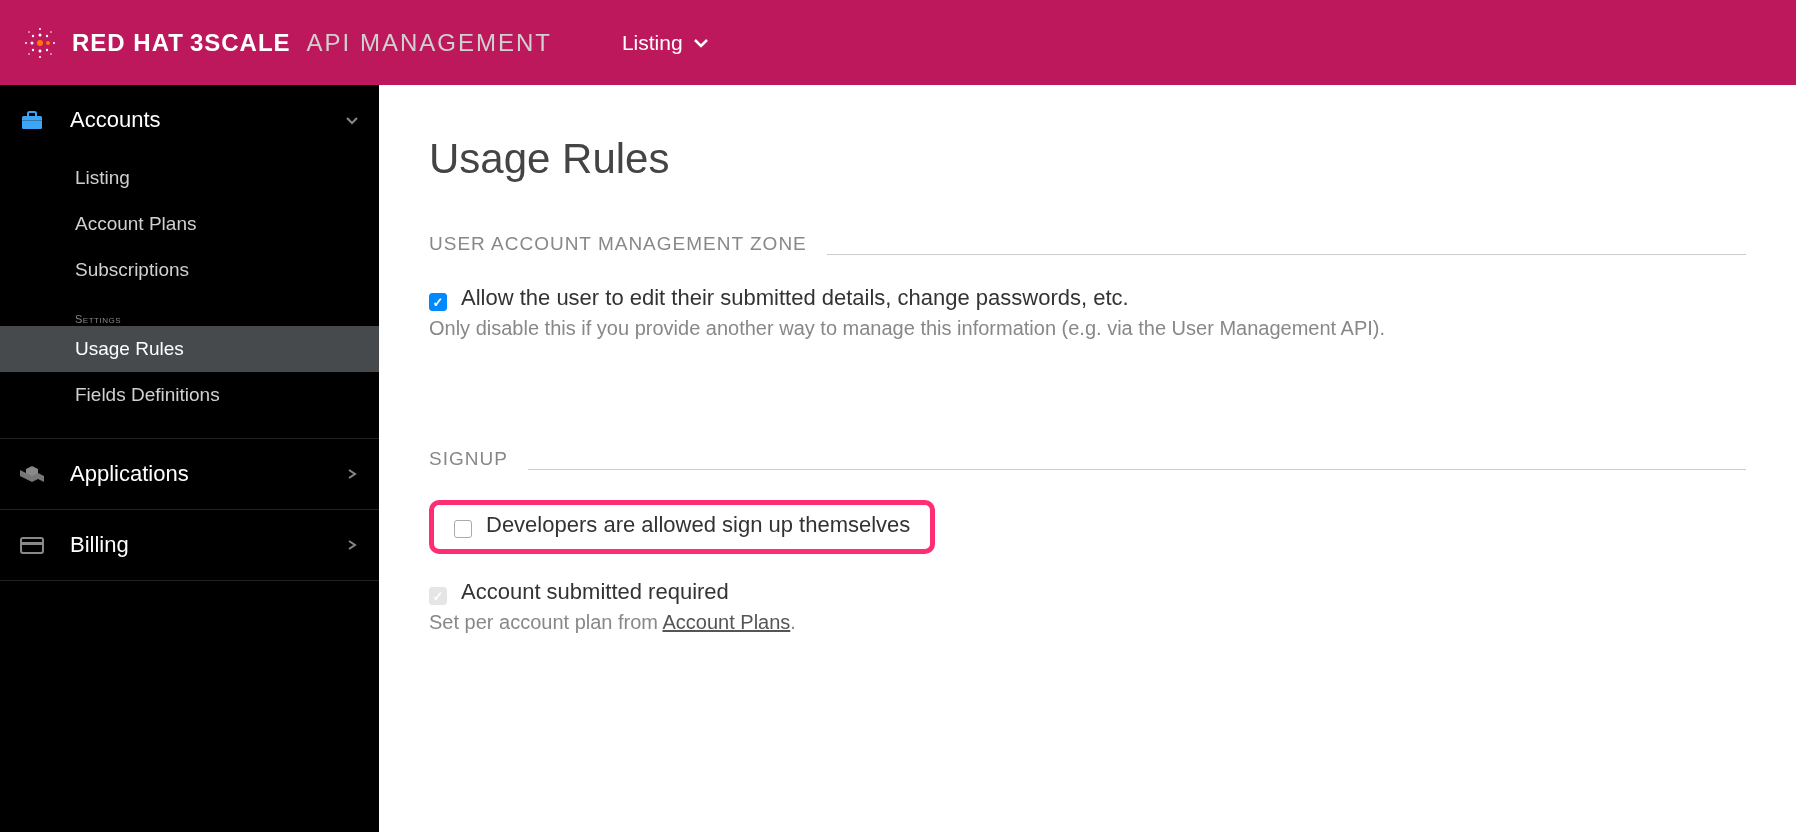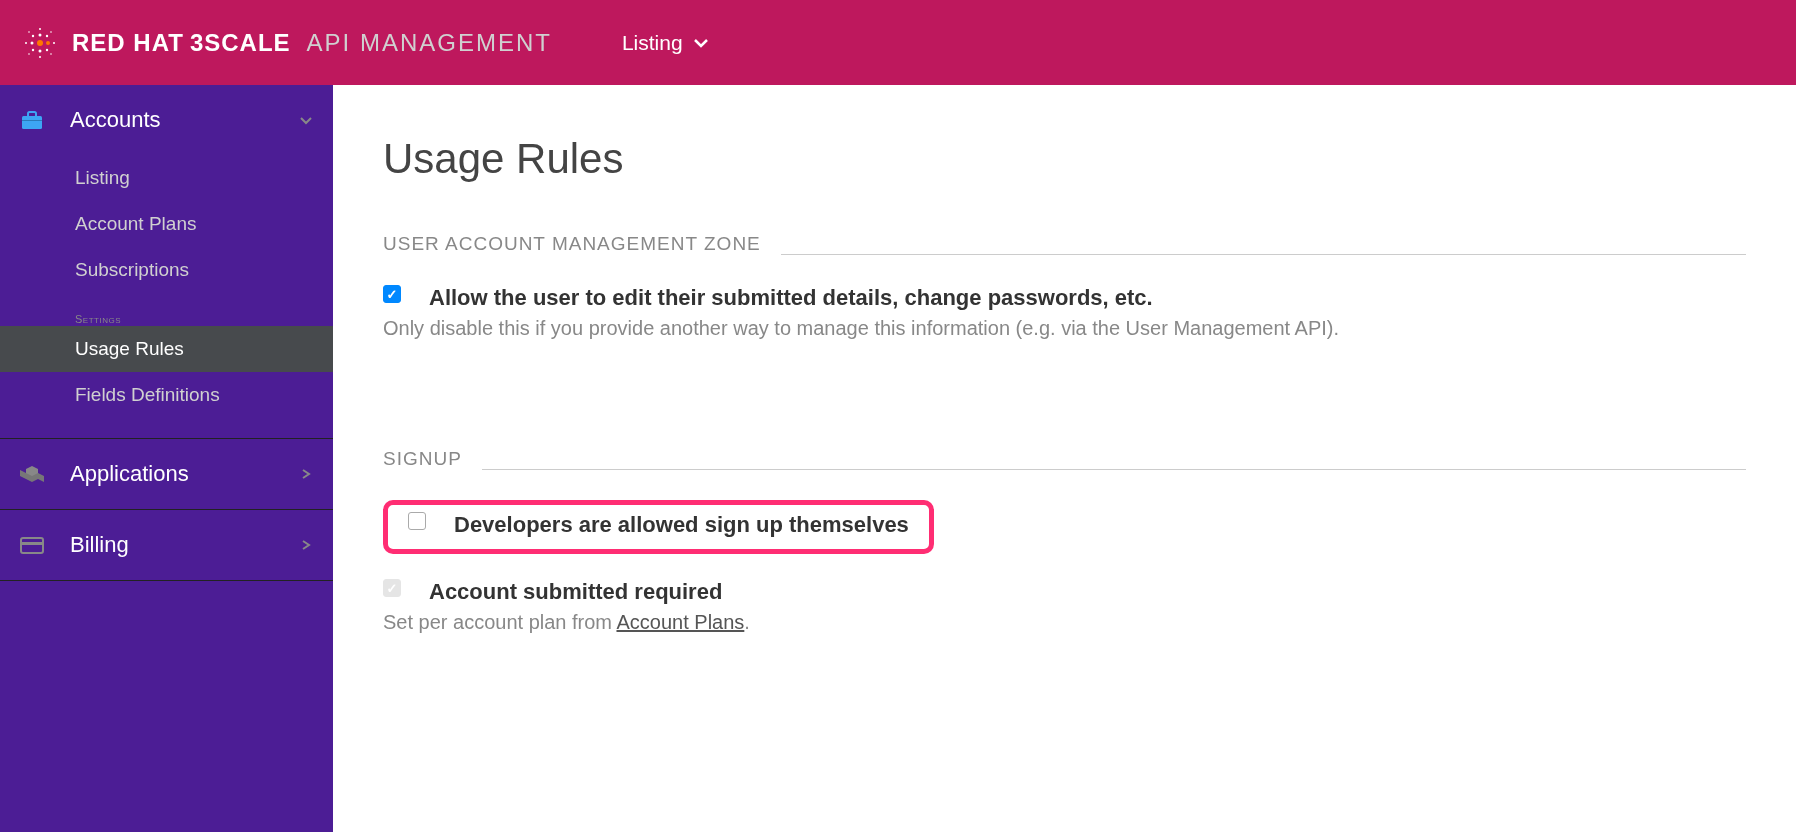--- a/index.html
+++ b/index.html
@@ -67,22 +67,22 @@
     }
     .chevron-down {
       width: 16px;
       height: 12px;
     }
     .layout {
       display: flex;
       min-height: calc(100vh - 85px);
     }
     .sidebar {
-      background: #4c1d95;
-      width: 333px;
+      background: #000000;
+      width: 379px;
       flex-shrink: 0;
     }
     .sidebar-section {
       border-bottom: 1px solid #222;
     }
     .sidebar-header {
       display: flex;
       align-items: center;
       padding: 22px 20px;
       color: #fff;
@@ -147,24 +147,23 @@
     .section-header-line {
       flex: 1;
       height: 1px;
       background: #ccc;
     }
     .field-row {
       margin-bottom: 18px;
     }
     .checkbox-row {
       display: flex;
-      align-items: flex-start;
-      gap: 28px;
+      align-items: flex-end;
+      gap: 14px;
       margin-bottom: 4px;
-      font-weight: bold;
     }
     .checkbox {
       width: 18px;
       height: 18px;
       border-radius: 3px;
       border: 1px solid #aaa;
       background: #fff;
       flex-shrink: 0;
       display: flex;
       align-items: center;

